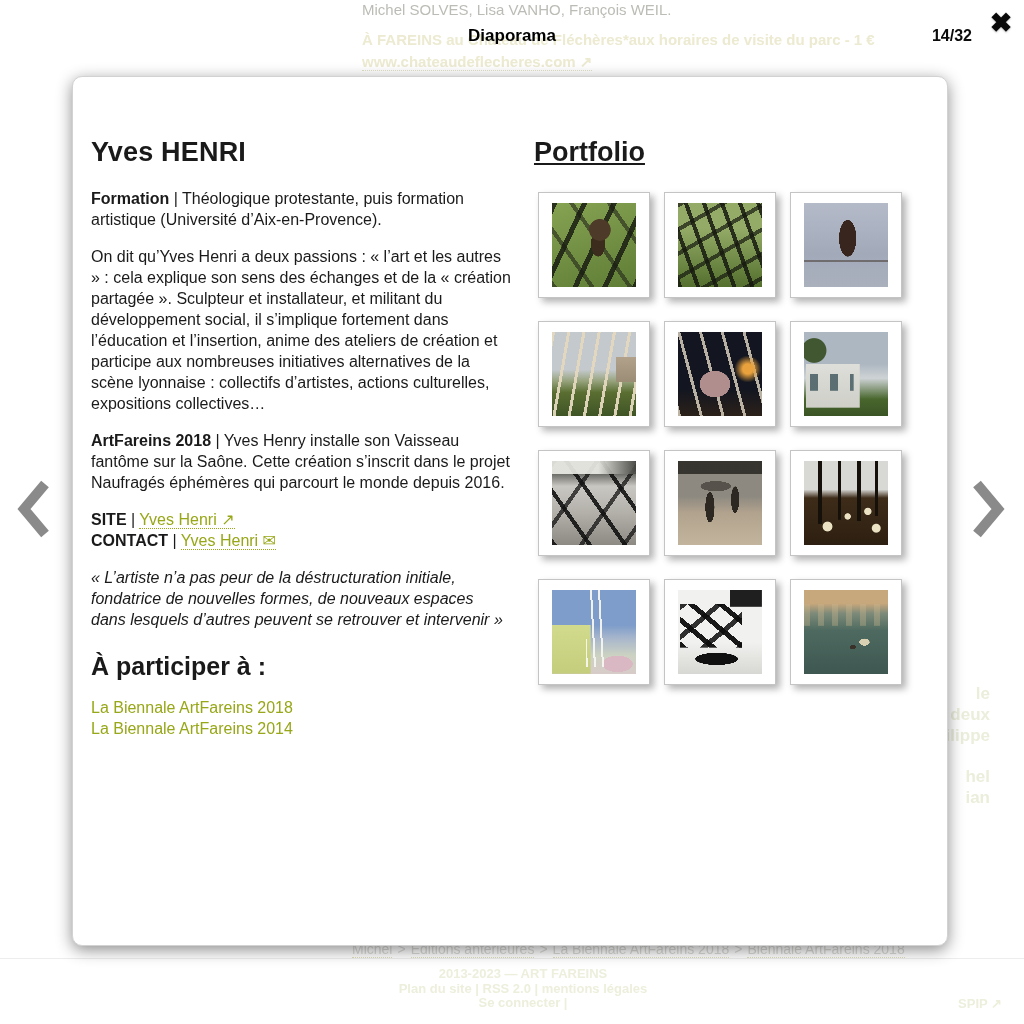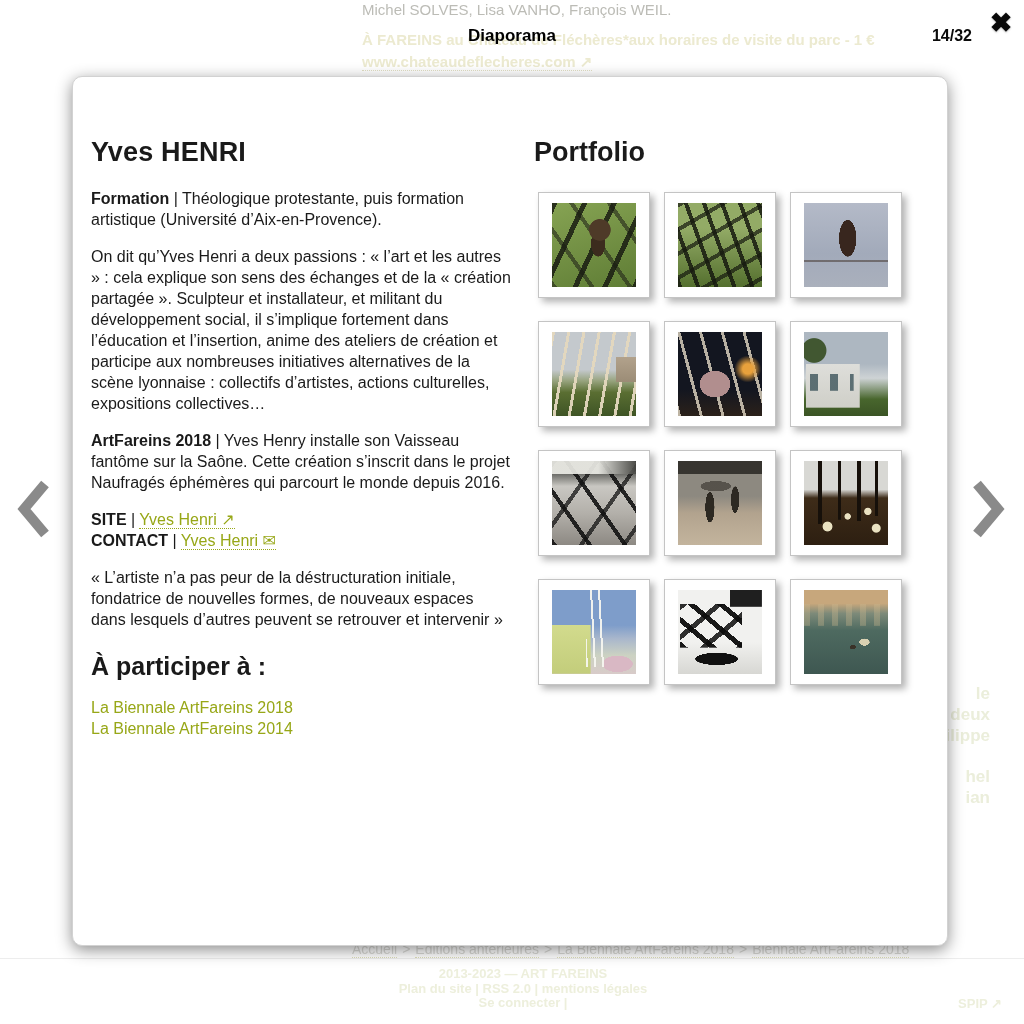--- a/index.html
+++ b/index.html
@@ -54,26 +54,26 @@
   .nav-arrow.next { right:17px; }
 
   
   .modal {
     position:absolute; left:72px; top:76px; width:876px; height:870px;
     background:#ffffff; border:1px solid #d2d2d2; border-radius:10px;
     box-shadow:0 4px 16px rgba(0,0,0,0.45);
     z-index:20; padding:46px 10px 0 18px; display:flex; overflow:hidden;gap:16px;
   }
   .col-left { width:422px; }
-  .col-right { width:404px; margin-left:6px; }
+  .col-right { width:404px; margin-left:6px;text-decoration:underline; }
 
   .col-left h1 { font-size:27px; font-weight:bold; margin:14px 0 20px 0; letter-spacing:0.2px; }
   .col-left p { font-size:16px; line-height:21px; margin:0 0 16px 0; }
   .col-left p.tight { margin-bottom:0; }
-  .col-left .quote { margin-top:14px; }
+  .col-left .quote { font-style:italic; margin-top:14px; }
   .lead { font-weight:bold; }
   a.olive { color:#97a717; text-decoration:none; cursor:pointer; }
   a.olive.dotted { border-bottom:1px dotted #97a717; }
   .participate-h { font-size:25px; font-weight:bold; margin:22px 0 16px 0; }
   .participate-links { font-size:16px; line-height:21px; }
 
   .col-right h2 { font-size:27px; font-weight:bold; margin:14px 0 24px 0; }
   .grid {
     display:grid; grid-template-columns:repeat(3,112px); gap:23px 14px; margin-left:4px;
   }
@@ -162,21 +162,21 @@
 
 <div class="bg-fragments">
   <div>le</div>
   <div>deux</div>
   <div>ilippe</div>
   <div class="gap">hel</div>
   <div>ian</div>
 </div>
 
 <div class="bg-breadcrumb">
-  <span class="lnk">Accueil</span><span class="sep">&gt;</span><span class="lnk">Editions antérieures</span><span class="sep">&gt;</span><span class="lnk">La Biennale ArtFareins 2018</span><span class="sep">&gt;</span><span class="lnk">Biennale ArtFareins 2018</span>
+  <span class="lnk">Michel</span><span class="sep">&gt;</span><span class="lnk">Editions antérieures</span><span class="sep">&gt;</span><span class="lnk">La Biennale ArtFareins 2018</span><span class="sep">&gt;</span><span class="lnk">Biennale ArtFareins 2018</span>
 </div>
 
 <div class="bg-footer">
   <div>2013-2023  — ART FAREINS</div>
   <div>Plan du site | RSS 2.0 | mentions légales</div>
   <div>Se connecter |</div>
 </div>
 <div class="bg-spip">SPIP ↗</div>
 
 <div class="slideshow-title">Diaporama</div>

